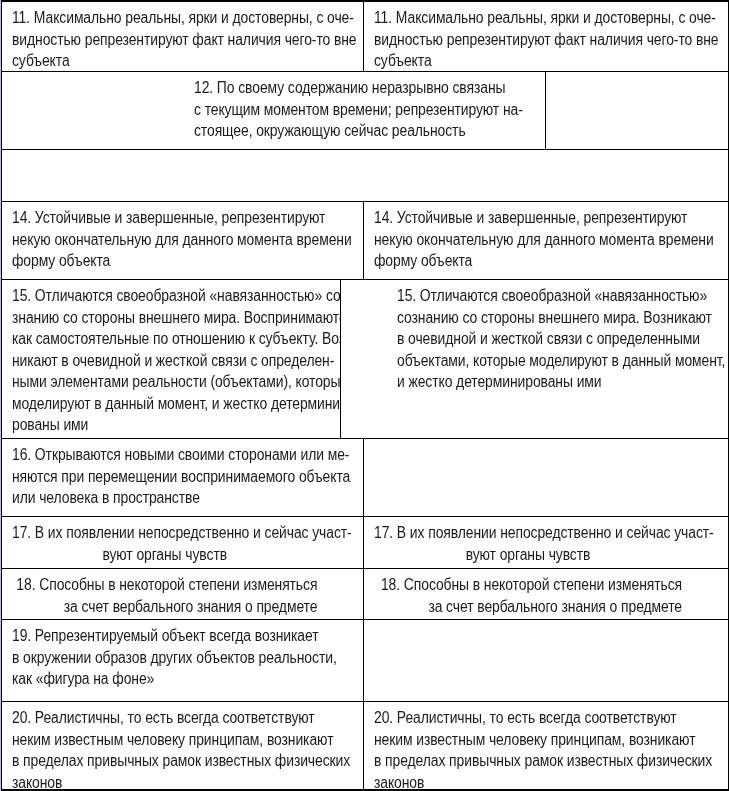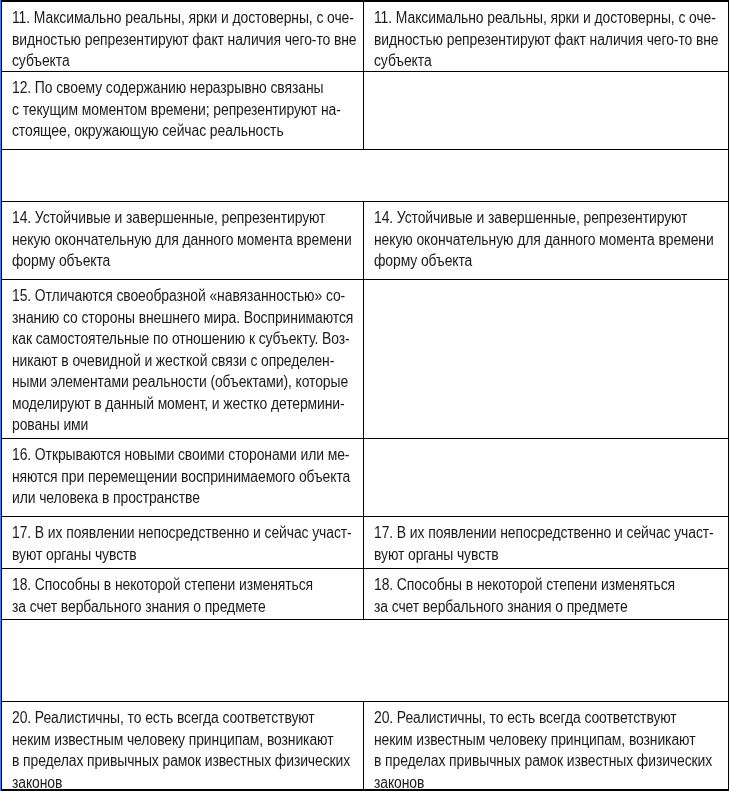--- a/index.html
+++ b/index.html
@@ -7,21 +7,21 @@
     padding: 0;
     background: #ffffff;
     width: 730px;
     height: 791px;
     overflow: hidden;
   }
   .page {
     position: relative;
     width: 590px;
     height: 791px;
-    background: #3b82f6;
+    background: #c4b5fd;
     font-family: "Liberation Sans", "DejaVu Sans", sans-serif;
   }
   .tbl {
     position: absolute;
     top: 0;
     left: 1px;
     width: 728px;
     box-sizing: border-box;
     border-top: 2px solid #000;
     border-left: 1px solid #000;
@@ -53,27 +53,27 @@
     white-space: pre;
     font-size: 16px;
     line-height: 21.5px;
     color: #1b1b1b;
     transform: scaleX(0.87);
     transform-origin: 0 0;
     letter-spacing: -0.1px;
   }
   
   .r0 { height: 70px; }
-  .r1 { height: 78px; }
+  .r1 { height: 78px; justify-content: center; }
   .r2 { height: 52px; }
   .r3 { height: 78px; }
   .r4 { height: 159px; gap: 46px; }
   .r5 { height: 78px; gap: 45px; }
-  .r6 { height: 52px; }
-  .r7 { height: 51px; }
+  .r6 { height: 52px; text-align: center; }
+  .r7 { height: 51px; text-align: right; }
   .r8 { height: 82px; }
   .r9 { height: 87px; }
 </style>
 </head>
 <body>
 
 <div class="page">
   <div class="tbl">
 
     <div class="row r0">
@@ -116,20 +116,27 @@
     <div class="row r4">
       <div class="cell left">
           <div class="txt">15. Отличаются своеобразной «навязанностью» со-
 знанию со стороны внешнего мира. Воспринимаются
 как самостоятельные по отношению к субъекту. Воз-
 никают в очевидной и жесткой связи с определен-
 ными элементами реальности (объектами), которые
 моделируют в данный момент, и жестко детермини-
 рованы ими</div>
         </div>
+      <div class="cell right">
+          <div class="txt">15. Отличаются своеобразной «навязанностью»
+сознанию со стороны внешнего мира. Возникают
+в очевидной и жесткой связи с определенными
+объектами, которые моделируют в данный момент,
+и жестко детерминированы ими</div>
+        </div>
     </div>
 
     <div class="row r5">
       <div class="cell left">
           <div class="txt">16. Открываются новыми своими сторонами или ме-
 няются при перемещении воспринимаемого объекта
 или человека в пространстве</div>
         </div>
     </div>
 
@@ -149,20 +156,25 @@
           <div class="txt">18. Способны в некоторой степени изменяться
 за счет вербального знания о предмете</div>
         </div>
       <div class="cell right">
           <div class="txt">18. Способны в некоторой степени изменяться
 за счет вербального знания о предмете</div>
         </div>
     </div>
 
     <div class="row r8">
+      <div class="cell left">
+          <div class="txt">19. Репрезентируемый объект всегда возникает
+в окружении образов других объектов реальности,
+как «фигура на фоне»</div>
+        </div>
     </div>
 
     <div class="row r9">
       <div class="cell left">
           <div class="txt">20. Реалистичны, то есть всегда соответствуют
 неким известным человеку принципам, возникают
 в пределах привычных рамок известных физических
 законов</div>
         </div>
       <div class="cell right">

